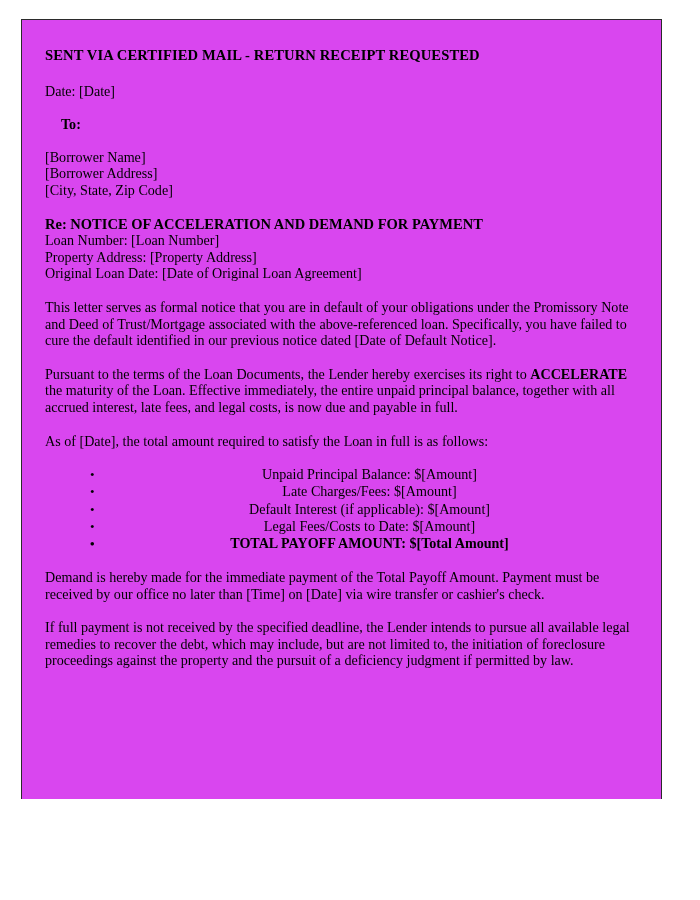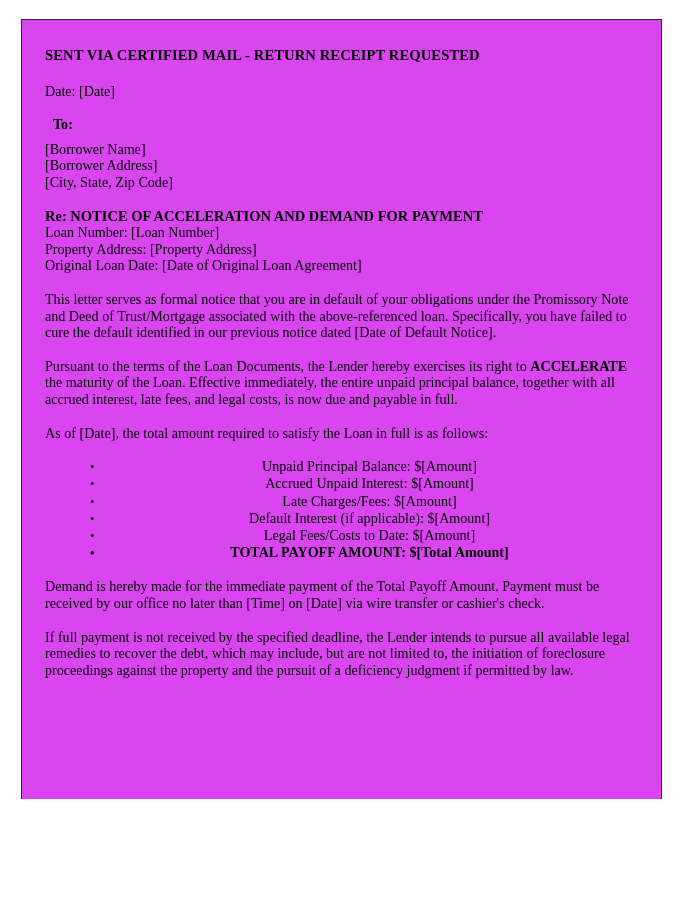--- a/index.html
+++ b/index.html
@@ -49,21 +49,21 @@
   .block {
     margin: 0 0 17px 0;
   }
 
   .bold {
     font-weight: bold;
   }
 
   .to-label {
     font-weight: bold;
-    margin: 8px;
+    margin: 16px;
   }
 
   .re-head {
     font-weight: bold;
     font-size: 14.5px;
     margin: 0;
   }
 
   p.para {
     margin: 0 0 17px 0;
@@ -119,21 +119,20 @@
 
 
     <p class="para">This letter serves as formal notice that you are in default of your obligations under the Promissory Note and Deed of Trust/Mortgage associated with the above-referenced loan. Specifically, you have failed to cure the default identified in our previous notice dated [Date of Default Notice].</p>
 
     <p class="para"><span>Pursuant to the terms of the Loan Documents, the Lender hereby exercises its right to </span><span class="bold">ACCELERATE</span><span> the maturity of the Loan. Effective immediately, the entire unpaid principal balance, together with all accrued interest, late fees, and legal costs, is now due and payable in full.</span></p>
 
     <p class="para">As of [Date], the total amount required to satisfy the Loan in full is as follows:</p>
 
     <ul class="amounts">
       <li>Unpaid Principal Balance: $[Amount]</li>
-      <li>Accrued Unpaid Interest: $[Amount]</li>
       <li>Late Charges/Fees: $[Amount]</li>
       <li>Default Interest (if applicable): $[Amount]</li>
       <li>Legal Fees/Costs to Date: $[Amount]</li>
       <li class="total">TOTAL PAYOFF AMOUNT: $[Total Amount]</li>
     </ul>
 
     <p class="para">Demand is hereby made for the immediate payment of the Total Payoff Amount. Payment must be received by our office no later than [Time] on [Date] via wire transfer or cashier's check.</p>
 
     <p class="para">If full payment is not received by the specified deadline, the Lender intends to pursue all available legal remedies to recover the debt, which may include, but are not limited to, the initiation of foreclosure proceedings against the property and the pursuit of a deficiency judgment if permitted by law.</p>
 

